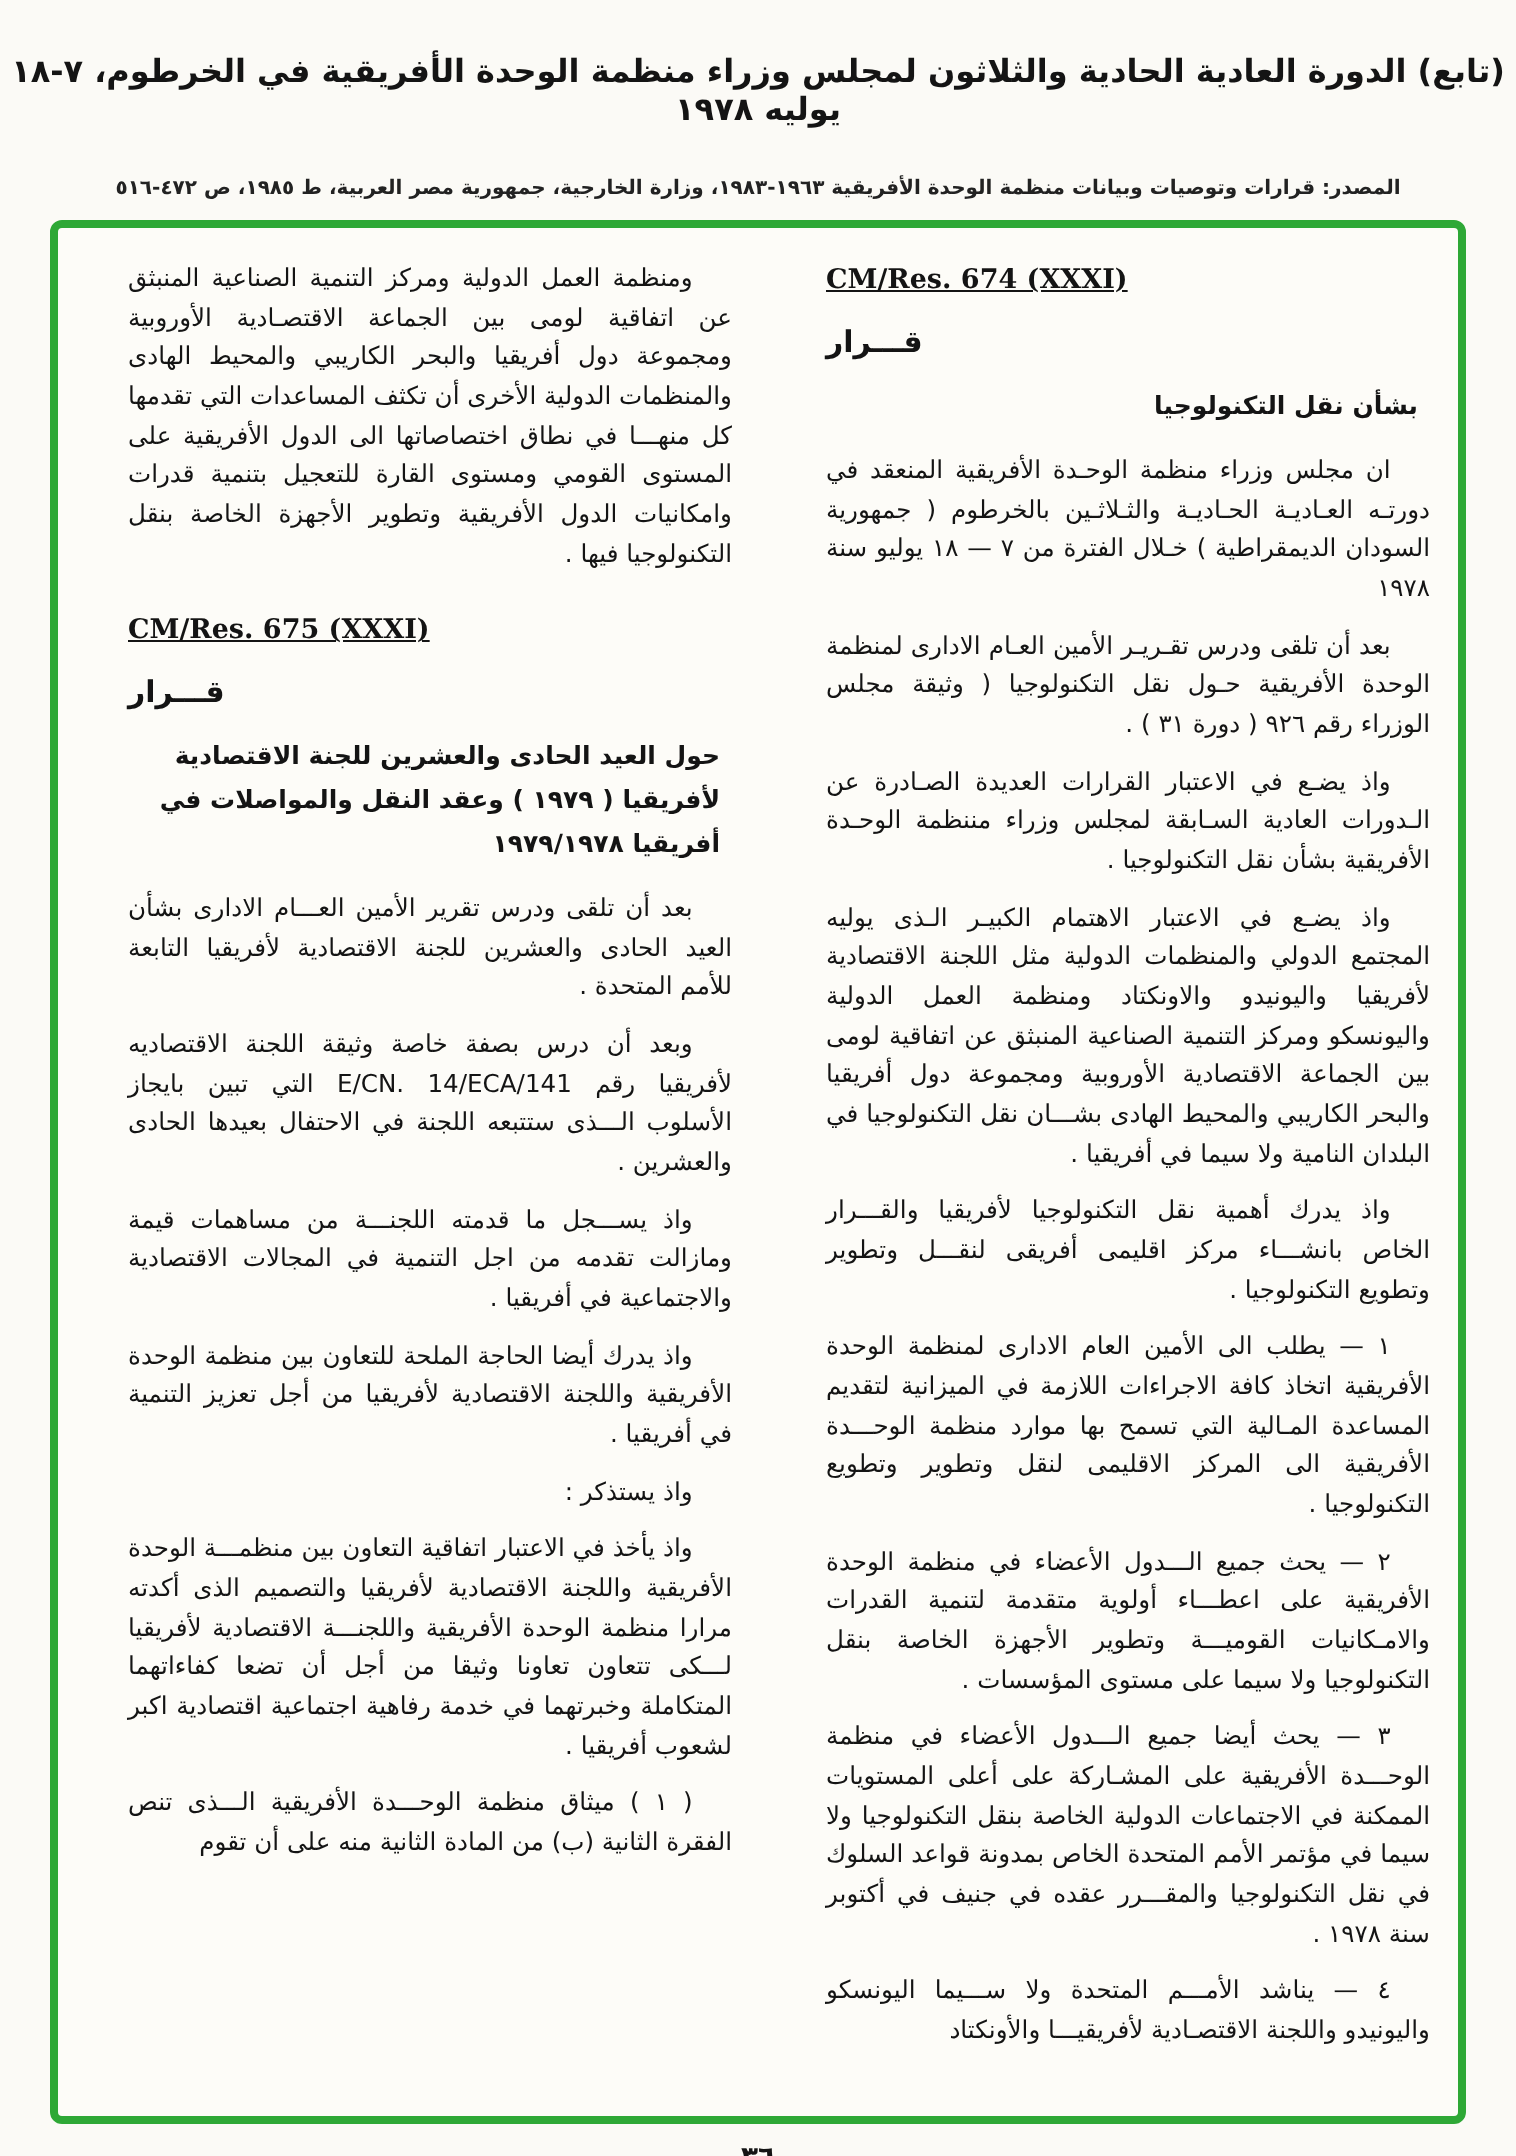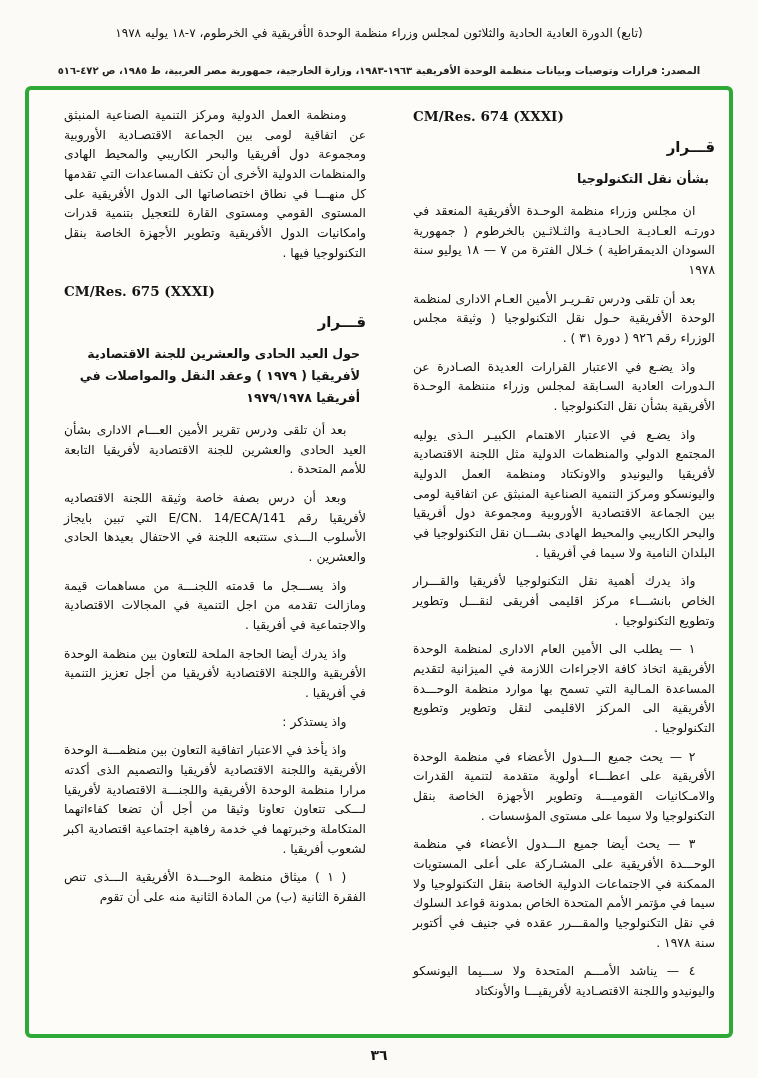--- a/index.html
+++ b/index.html
@@ -12,22 +12,22 @@
   }
   .page{width:758px;height:1078px;position:relative;}
 
   
   .page-header{
     direction:rtl;
     text-align:center;
     padding-top:26px;
   }
   .header-line1{
-    font-size:12px;
-    font-weight:normal;
+    font-size:16px;
+    font-weight:bold;
     letter-spacing:.2px;
   }
   .header-line2{
     font-size:10px;
     font-weight:bold;
     margin-top:25px;
     color:#222;
   }
 
   
@@ -55,23 +55,24 @@
   }
 
   
   .doc-id{
     direction:ltr;
     text-align:left;
     font-family:"DejaVu Serif", serif;
     font-weight:bold;
     font-size:13.5px;
     margin:2px 0 14px 0;
+    text-decoration:underline;
   }
   .res-heading{
-    text-align:right;
+    text-align:left;
     font-weight:bold;
     font-size:15px;
     letter-spacing:1px;
     margin:6px 0 12px 0;
   }
   .res-subtitle{
     text-align:right;
     font-weight:bold;
     font-size:12.5px;
     line-height:1.75;

